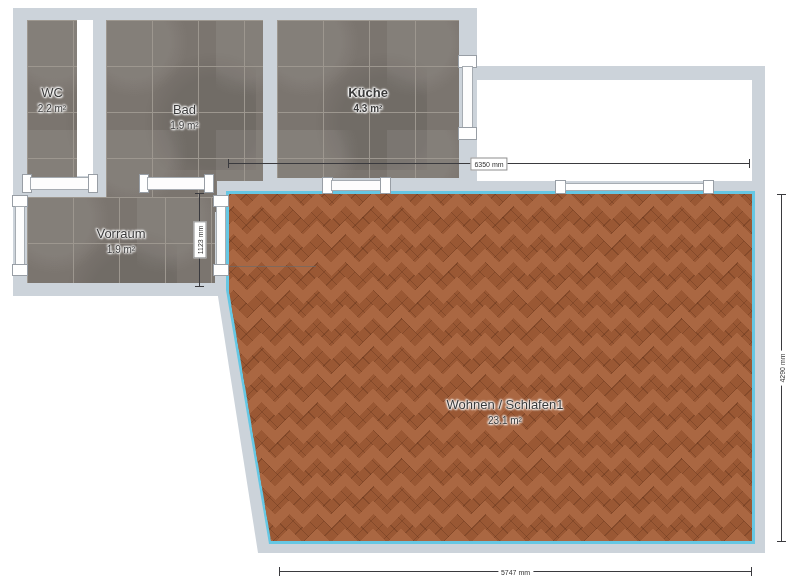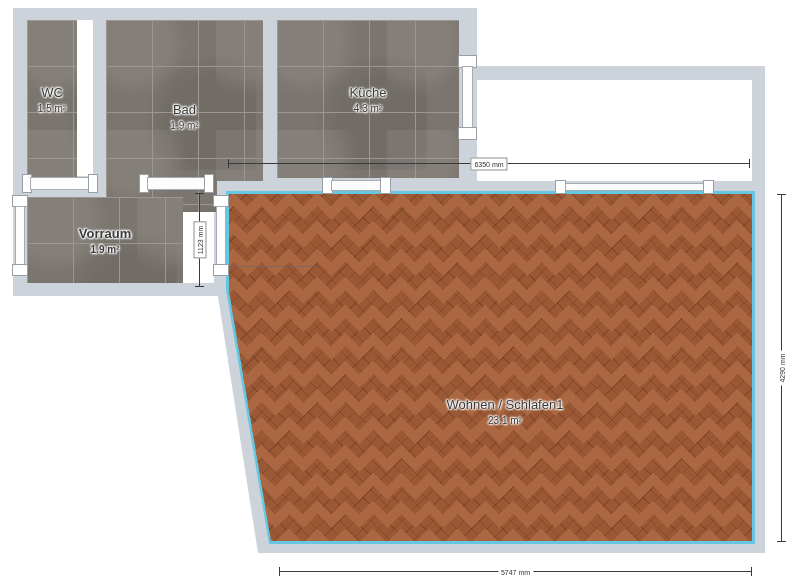--- a/index.html
+++ b/index.html
@@ -80,40 +80,40 @@
   <div class="wall" style="left:461px;top:66px;width:304px;height:14px;"></div>
   <div class="wall" style="left:752px;top:66px;width:13px;height:120px;"></div>
   <div class="wall" style="left:13px;top:176px;width:204px;height:21px;"></div>
   <div class="wall" style="left:217px;top:177px;width:260px;height:8px;"></div>
   <div class="wall" style="left:214px;top:177px;width:15px;height:113px;"></div>
   <div class="wall" style="left:13px;top:283px;width:216px;height:13px;"></div>
 
   <div class="room tile-bg" style="left:27px;top:20px;width:50px;height:158px;">
     <div class="room-label">
       <div class="room-name">WC</div>
-      <div class="room-area">1.5 m²</div>
+      <div class="room-area">2.2 m²</div>
     </div>
   </div>
 
   <div class="room tile-bg" style="left:106px;top:20px;width:157px;height:192px;">
     <div class="room-label">
       <div class="room-name">Bad</div>
       <div class="room-area">1.9 m²</div>
     </div>
   </div>
 
-  <div class="room tile-bg" style="left:277px;top:20px;width:182px;height:158px;">
+  <div class="room tile-bg" style="left:277px;top:20px;width:182px;height:158px;font-weight:bold;">
     <div class="room-label">
       <div class="room-name">Küche</div>
       <div class="room-area">4.3 m²</div>
     </div>
   </div>
 
 
-  <div class="room tile-bg" style="left:27px;top:197px;width:156px;height:86px;font-weight:bold;">
+  <div class="room tile-bg" style="left:27px;top:197px;width:188px;height:86px;">
     <div class="room-label">
       <div class="room-name">Vorraum</div>
       <div class="room-area">1.9 m²</div>
     </div>
   </div>
 
   <div class="living">
     <div class="living-wallband"></div>
     <div class="living-border"></div>
     <div class="living-floor parquet-bg"></div>

